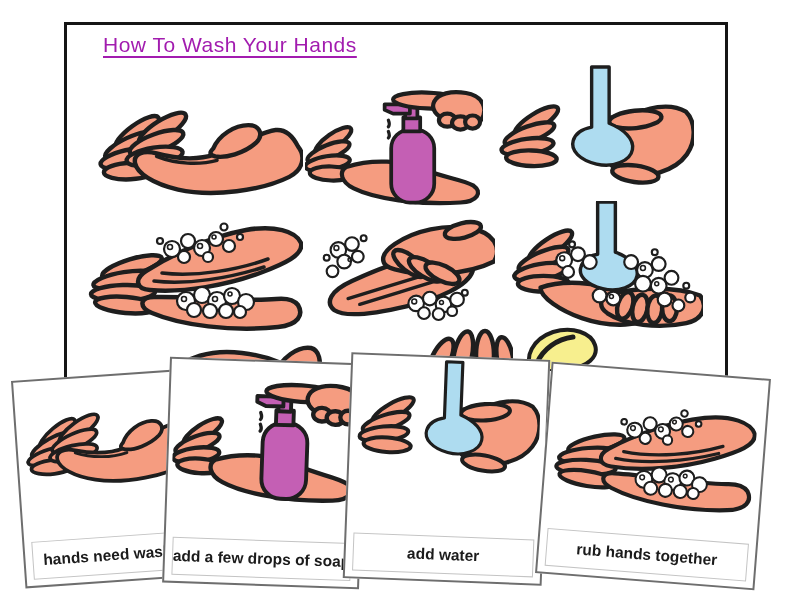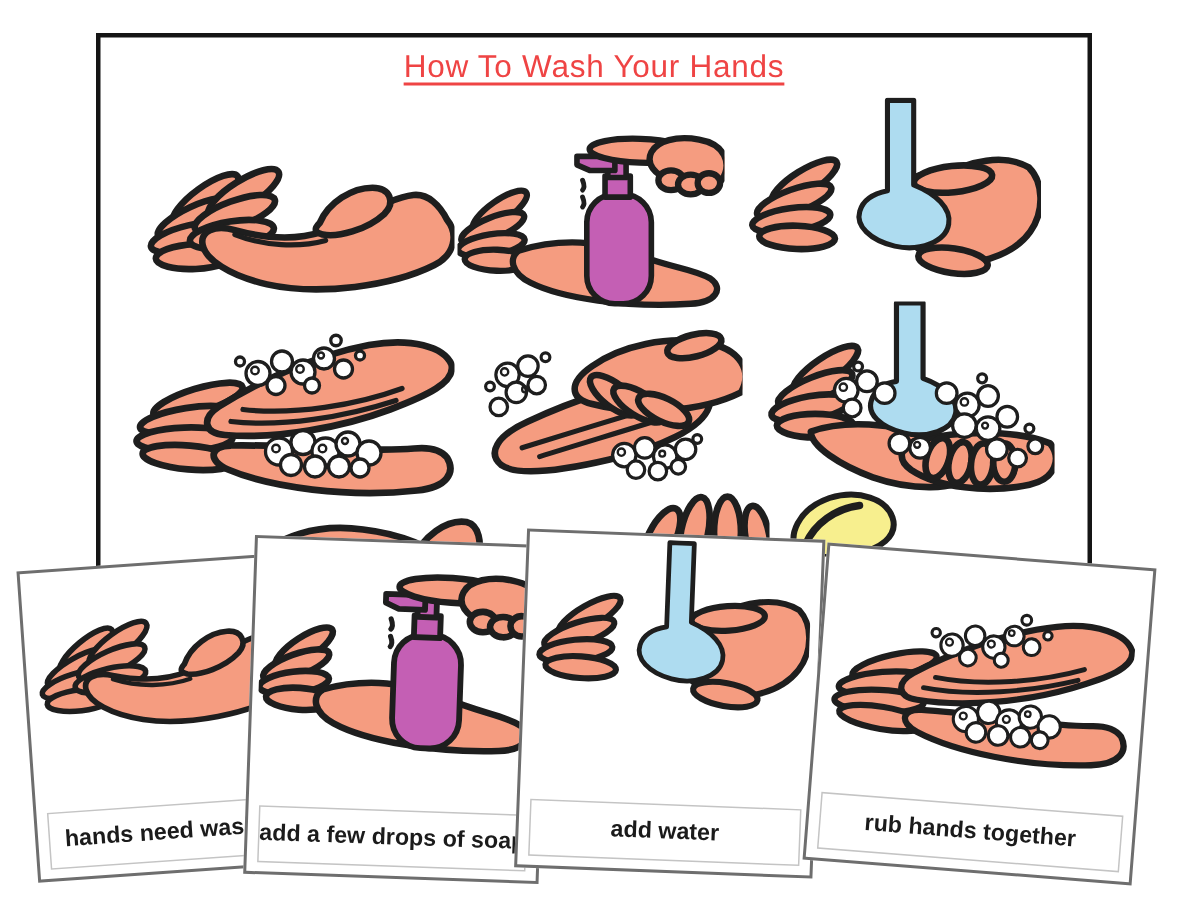--- a/index.html
+++ b/index.html
@@ -11,23 +11,23 @@
   body{
     width:800px;height:615px;position:relative;overflow:hidden;background:#ffffff;
     font-family:"Liberation Sans",sans-serif;color:var(--text);
   }
   .board{
     position:absolute;left:64px;top:22px;width:664px;height:382px;
     background:#ffffff;border:3px solid var(--board-border);box-sizing:border-box;
     overflow:hidden;z-index:1;
   }
   .board-title{
-    position:absolute;left:0;right:0;top:8px;text-align:center;
-    font-size:21px;letter-spacing:0.5px;color:#ef4444;
-    text-decoration:underline;text-underline-offset:4px;
+    position:absolute;left:0;right:0;top:8px;text-align:left;
+    font-size:21px;letter-spacing:0.5px;color:#a21caf;
+    text-decoration:underline;text-underline-offset:4px;padding-left:36px;
   }
   .step{position:absolute;}
   .peek{position:absolute;}
   .card{
     position:absolute;background:#ffffff;border:2px solid var(--card-border);
     box-sizing:border-box;
   }
   .card-art{position:absolute;left:0;right:0;display:flex;justify-content:center;}
   .caption-box{
     position:absolute;left:7px;right:7px;bottom:6px;height:36px;

